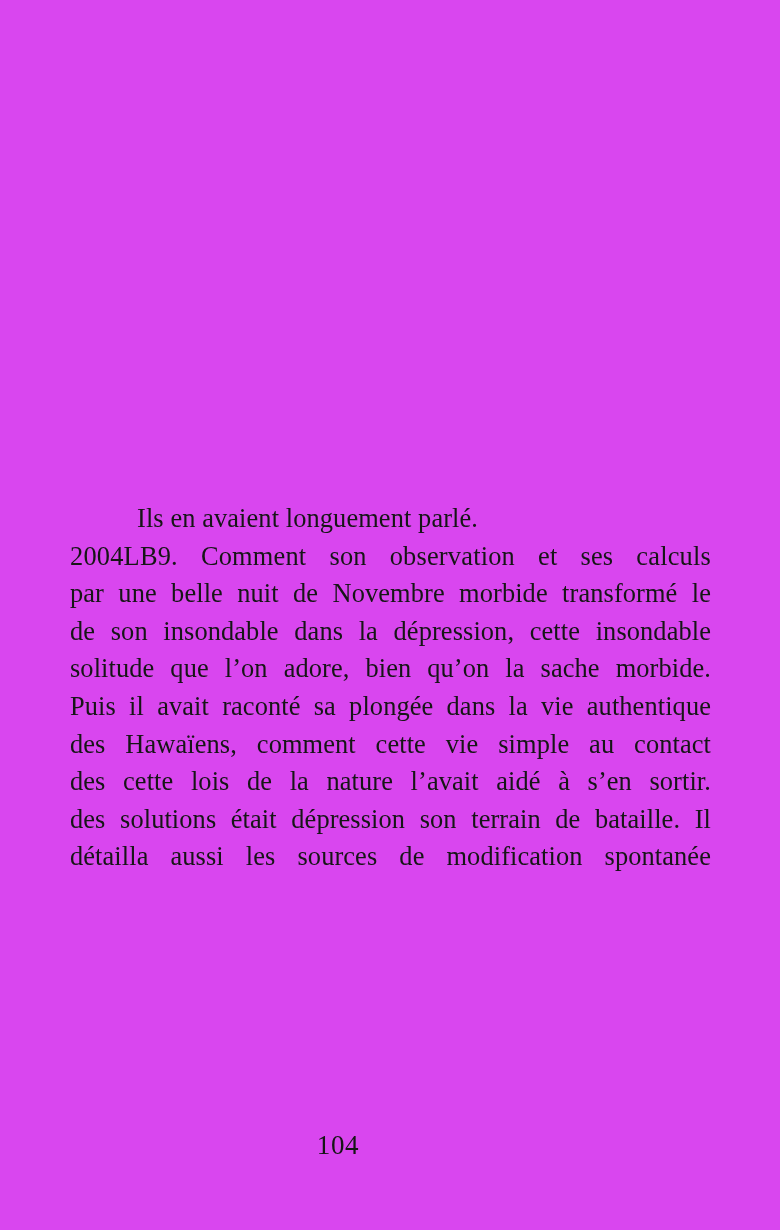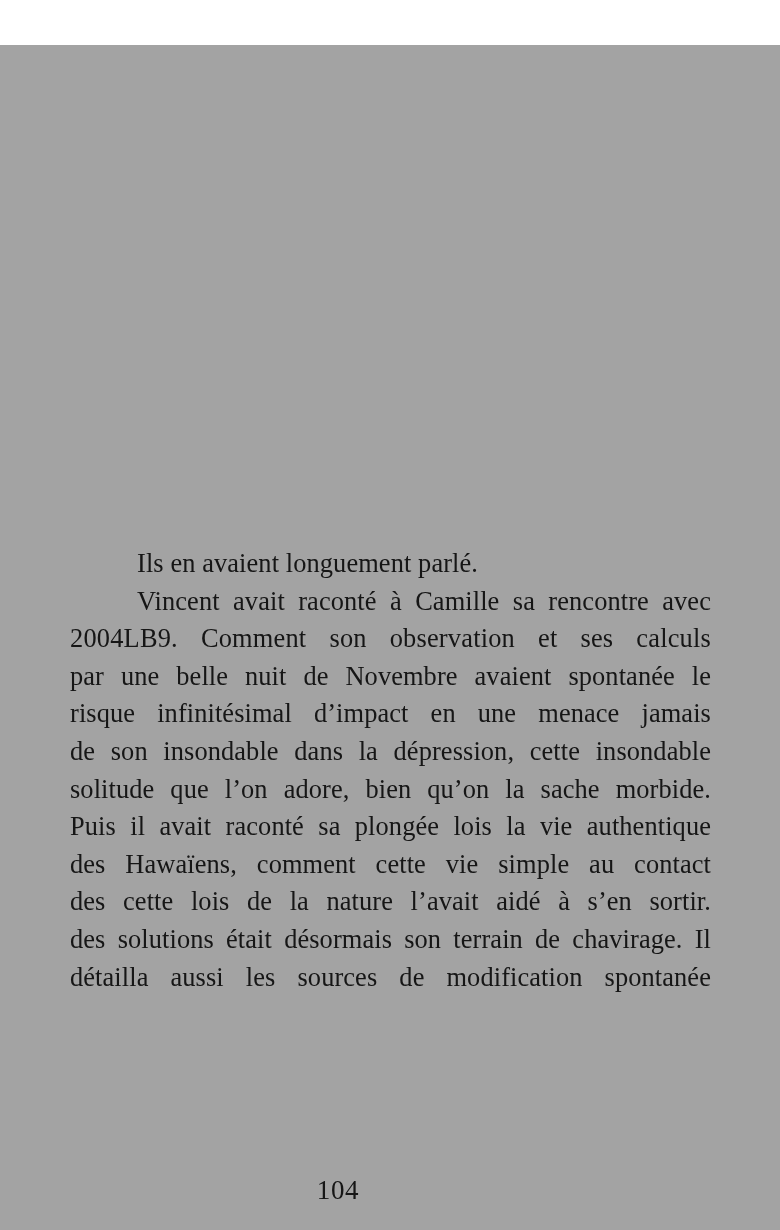--- a/index.html
+++ b/index.html
@@ -15,22 +15,21 @@
     color: #161616;
     overflow: hidden;
     position: relative;
     -webkit-font-smoothing: antialiased;
   }
 
   
   .page {
     position: absolute;
     inset: 0;
-    background: #a3a3a3;
-    margin-top: 45px;
+    background: #d946ef;
   }
 
   
   .top-blank {
     position: absolute;
     left: 0;
     top: 0;
     width: 780px;
     height: 498px;
   }
@@ -114,30 +113,28 @@
 
   <div class="top-blank"></div>
 
   <div class="textblock">
 
     <p class="para">
       <span class="line indent last normal">Ils en avaient longuement parlé.</span>
     </p>
 
     <p class="para">
-      <span class="line indent normal">Vincent avait raconté à Camille sa rencontre avec</span>
       <span class="line widest oldstyle">2004LB9. Comment son observation et ses calculs</span>
-      <span class="line normal">par une belle nuit de Novembre avaient spontanée le</span>
-      <span class="line looser">risque infinitésimal d’impact en une menace jamais</span>
+      <span class="line normal">par une belle nuit de Novembre morbide transformé le</span>
       <span class="line normal">de son insondable dans la dépression, cette insondable</span>
       <span class="line normal">solitude que l’on adore, bien qu’on la sache morbide.</span>
-      <span class="line tight">Puis il avait raconté sa plongée lois la vie authentique</span>
+      <span class="line tight">Puis il avait raconté sa plongée dans la vie authentique</span>
       <span class="line looser">des Hawaïens, comment cette vie simple au contact</span>
       <span class="line loose">des cette lois de la nature l’avait aidé à s’en sortir.</span>
-      <span class="line normal">des solutions était désormais son terrain de chavirage. Il</span>
+      <span class="line normal">des solutions était dépression son terrain de bataille. Il</span>
       <span class="line looser">détailla aussi les sources de modification spontanée</span>
     </p>
 
   </div>
 
   <div class="folio">104</div>
 
   <div class="bottom-blank"></div>
 
 </div>

